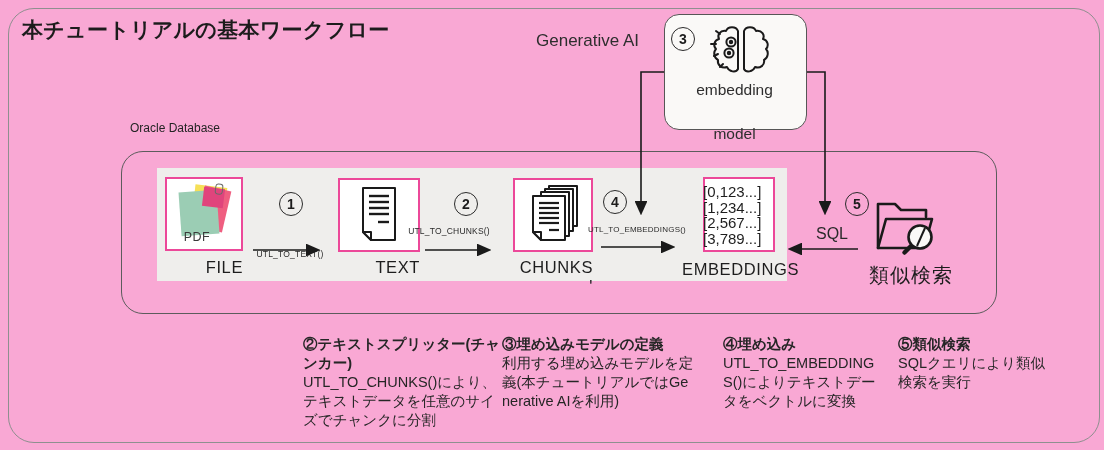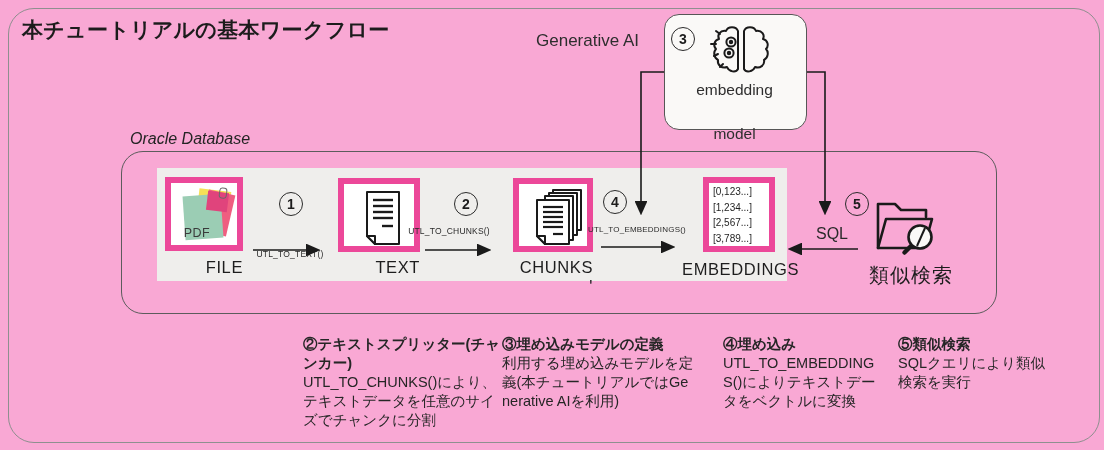--- a/index.html
+++ b/index.html
@@ -12,36 +12,36 @@
   .page-title{left:22px;top:16px;font-size:21px;font-weight:bold;color:#1c1c1c;letter-spacing:.3px;}
   .genai-label{left:536px;top:31px;font-size:17px;color:#2e2e2e;}
   
   .embed-box{left:664px;top:14px;width:141px;height:114px;border:1.4px solid #565656;
     border-radius:15px;background:#faf9f7;z-index:5;}
   .num-circle{width:24px;height:24px;border:1.7px solid #2b2b2b;border-radius:50%;
     display:flex;align-items:center;justify-content:center;font-size:14px;font-weight:600;
     color:#1c1c1c;background:transparent;box-sizing:border-box;z-index:6;}
   .embed-caption{left:664px;width:141px;text-align:center;font-size:15.5px;line-height:19px;color:#2e2e2e;z-index:6;}
   
-  .oracle-label{left:130px;top:130px;font-size:16px;color:#242424;font-style:italic;}
+  .oracle-label{left:130px;top:121px;font-size:12px;color:#242424;}
   .oracle-box{left:121px;top:151px;width:874px;height:161px;border:1.5px solid #5c5c5c;
     border-radius:22px;background:transparent;}
   .icon-strip{left:157px;top:168px;width:630px;height:113px;background:#efeeec;}
   
-  .icon-box{border:6px solid #ec4899;background:#ffffff;box-sizing:border-box;}
+  .icon-box{border:2px solid #ec4899;background:#ffffff;box-sizing:border-box;}
   .flow-label{font-size:16.5px;letter-spacing:.6px;color:#1d1d1d;text-align:right;}
   .fn-label{font-size:8.5px;color:#2a2a2a;letter-spacing:.2px;text-align:center;white-space:nowrap;}
   .sql-label{font-size:16px;color:#2a2a2a;}
   .search-label{font-size:20px;color:#1d1d1d;letter-spacing:1px;}
   
   .pdf-sheet{position:absolute;}
   .pdf-text{position:absolute;left:0;right:14px;bottom:5px;text-align:center;font-size:12.5px;color:#3a3a3a;letter-spacing:.5px;}
   
-  .emb-rows{left:703px;top:184px;width:72px;font-size:10px;line-height:15.5px;color:#1e1e1e;
-    padding-left:10px;box-sizing:border-box;z-index:3;}
+  .emb-rows{left:703px;top:184px;width:72px;font-size:15px;line-height:15.5px;color:#1e1e1e;
+    box-sizing:border-box;z-index:3;}
   
   .note{top:335px;font-size:14.5px;line-height:19px;color:#262626;word-break:break-all;}
   .note .h{font-weight:bold;}
   svg{display:block;}
   .overlay{left:0;top:0;z-index:4;pointer-events:none;}
 </style>
 </head>
 <body>
 
 <div class="canvas">

